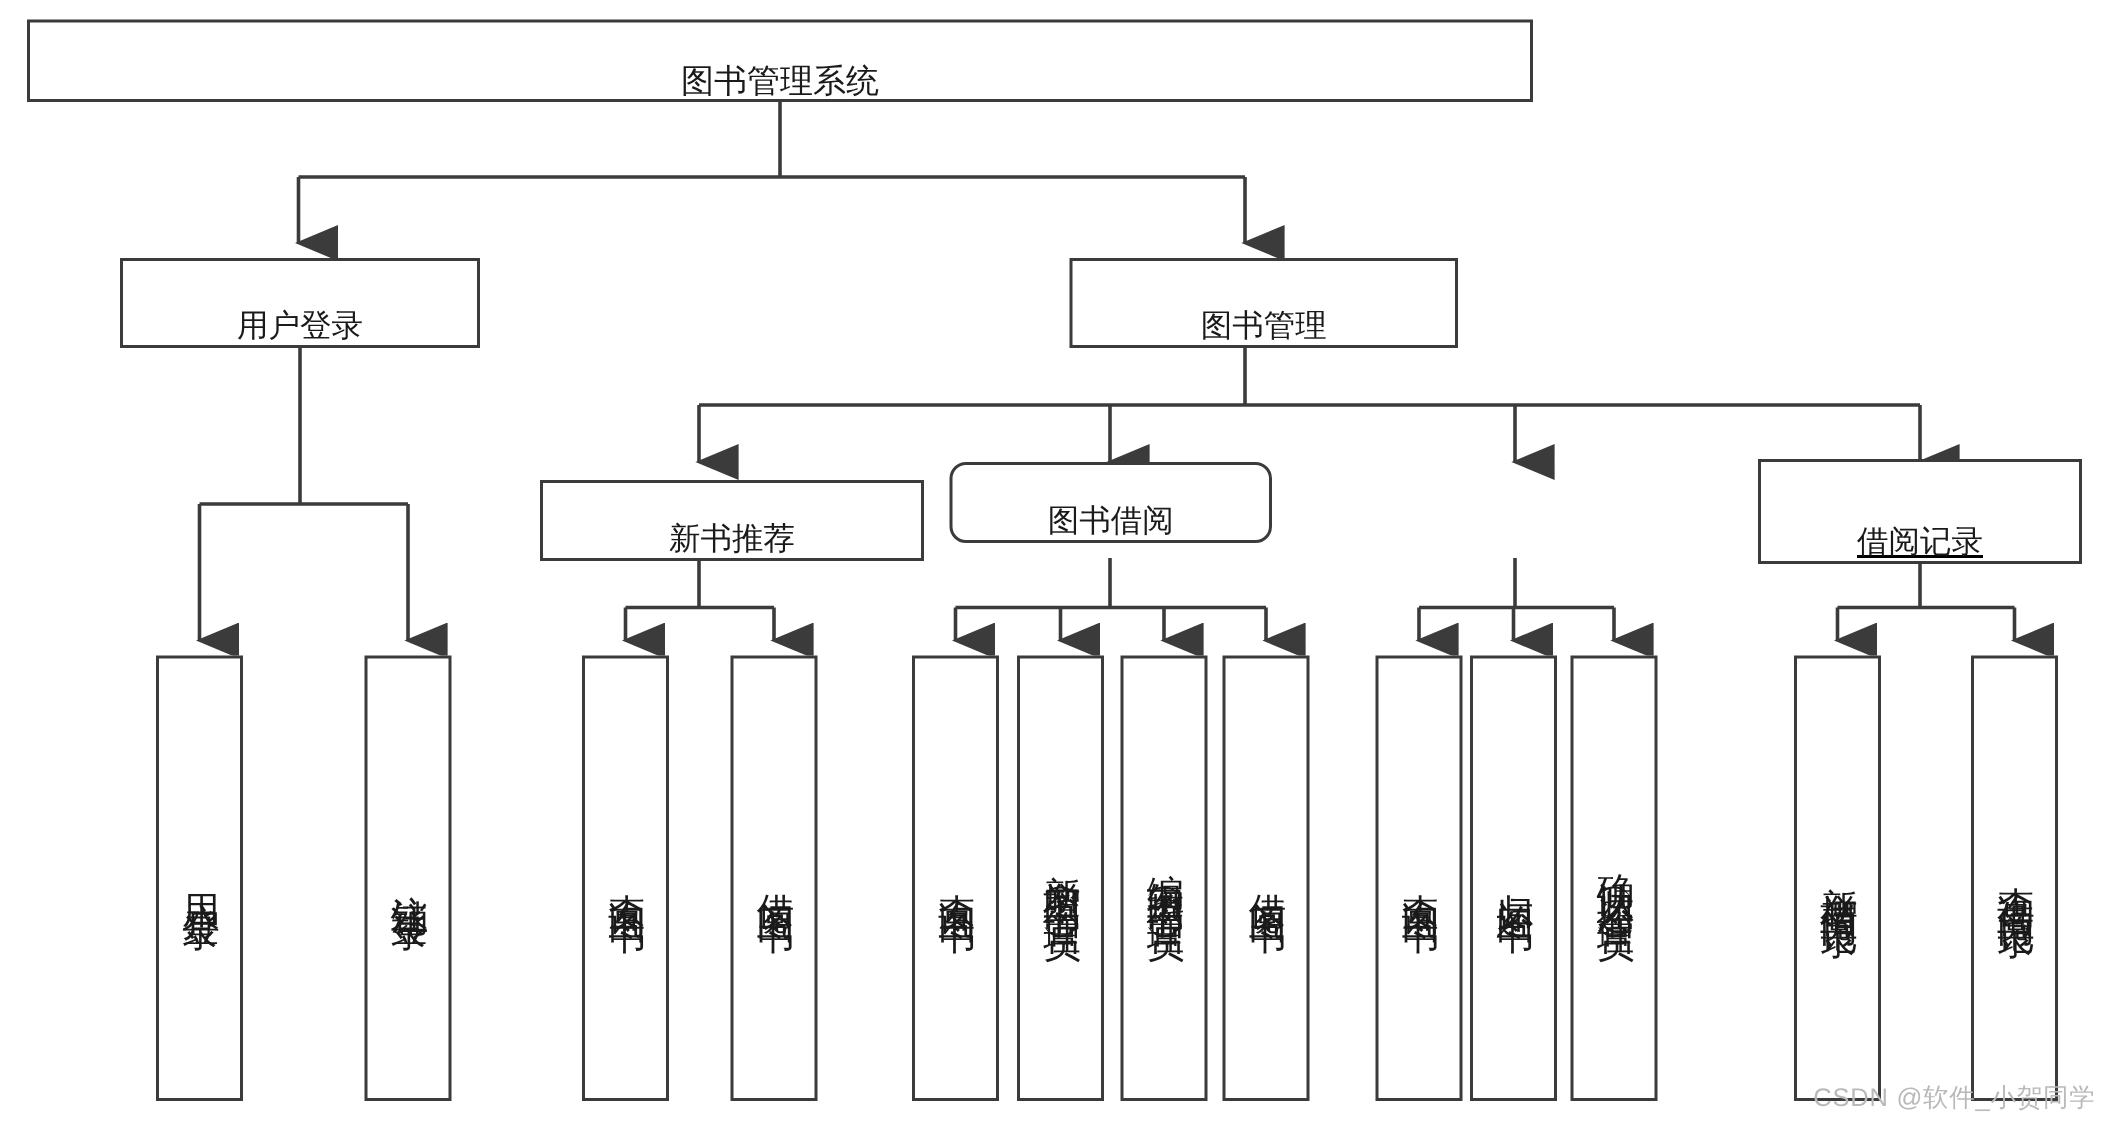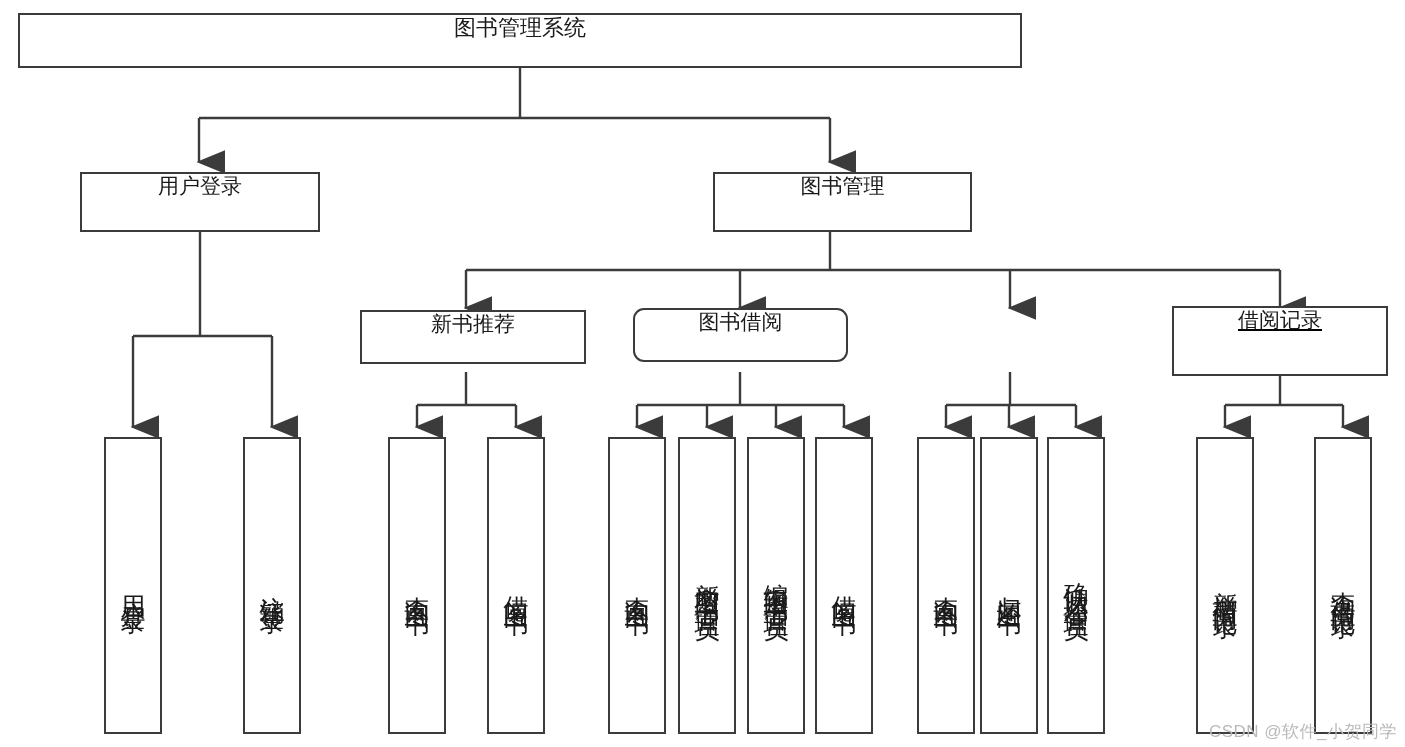--- a/index.html
+++ b/index.html
@@ -1,19 +1,19 @@
 <!DOCTYPE html>
 <html><head>
 <meta charset="utf-8">
 <style>
   html,body{margin:0;padding:0;background:#ffffff;}
   body{width:1405px;height:747px;overflow:hidden;font-family:"Liberation Sans","DejaVu Sans",sans-serif;}
   #diagram-root{position:relative;width:1405px;height:747px;background:#fff;}
   svg#wires{position:absolute;left:0;top:0;width:1405px;height:747px;}
-  .node{position:absolute;box-sizing:border-box;background:#ffffff;border:2px solid #3b3b3b;display:flex;align-items:flex-start;justify-content:center;}
+  .node{position:absolute;box-sizing:border-box;background:#ffffff;border:2px solid #3b3b3b;display:flex;align-items:flex-end;justify-content:center;}
   .node .node-label{color:#1a1a1a;line-height:1.15;text-align:center;white-space:nowrap;}
   .node.h .node-label{font-size:21px;}
   .node.root .node-label{font-size:22px;}
   .node.v{align-items:center;justify-content:center;}
   .node.v .node-label{writing-mode:vertical-rl;text-orientation:upright;font-size:25px;letter-spacing:5px;line-height:1;text-align:center;white-space:nowrap;}
   #watermark{position:absolute;right:8px;bottom:4px;font-size:17px;color:#b9b9b9;letter-spacing:.5px;white-space:nowrap;text-align:center;}
 </style>
 </head>
 <body>
 
@@ -73,21 +73,21 @@
     <span class="node-label">图书管理系统</span>
   </div>
 
   <div class="node h" style="left:80px;top:172px;width:240px;height:60px;">
     <span class="node-label">用户登录</span>
   </div>
   <div class="node h" style="left:713px;top:172px;width:259px;height:60px;">
     <span class="node-label">图书管理</span>
   </div>
 
-  <div class="node h" style="left:360px;top:310px;width:226px;height:54px;">
+  <div class="node h" style="left:360px;top:320px;width:256px;height:54px;">
     <span class="node-label">新书推荐</span>
   </div>
   <div class="node h" style="left:633px;top:308px;width:215px;height:54px;border-radius:11px;">
     <span class="node-label">图书借阅</span>
   </div>
   <div class="node h" style="left:1172px;top:306px;width:216px;height:70px;text-decoration:underline;">
     <span class="node-label">借阅记录</span>
   </div>
 
   <div class="node v" style="left:104px;top:437px;width:58px;height:297px;">

